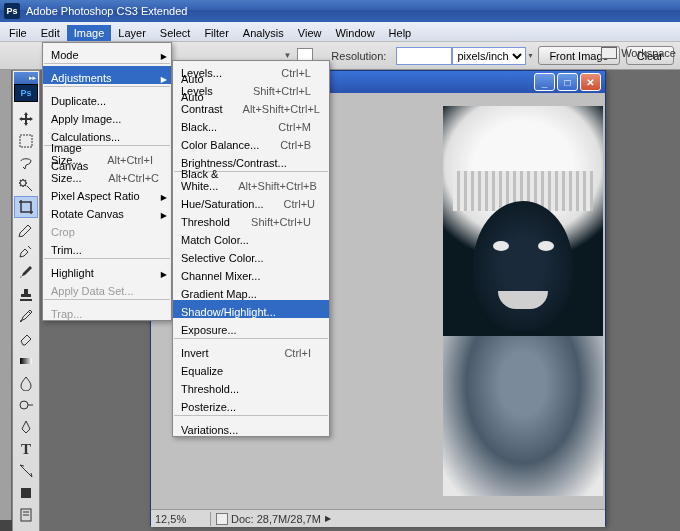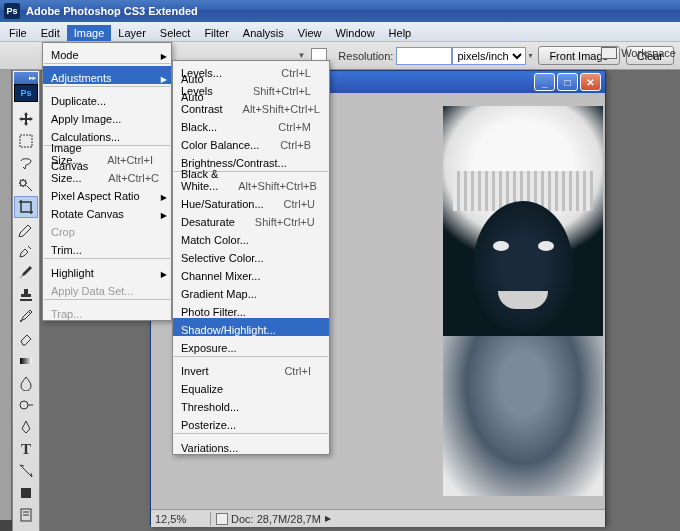--- a/index.html
+++ b/index.html
@@ -1,24 +1,24 @@
 <!DOCTYPE html>
 <html><head>
 <meta charset="utf-8">
 <style>
 *{margin:0;padding:0;box-sizing:border-box;font-family:Tahoma,Arial,sans-serif;font-size:11px;user-select:none}
 body{background:#444;overflow:hidden;width:680px;height:531px;position:relative}
 .title-bar{height:22px;background:linear-gradient(#4a7ac4,#3360b0 45%,#2a52a0 46%,#3360b0);display:flex;align-items:center;color:#fff;padding:0 4px}
 .title-bar .icon{width:16px;height:16px;background:#0a2a5a;border-radius:2px;margin-right:6px;display:flex;align-items:center;justify-content:center;font-size:9px;font-weight:bold}
-.title-bar .t{font-weight:bold}
+.title-bar .t{font-weight:normal}
 .menu-bar{height:20px;background:linear-gradient(#ebeff7,#d8dfea);display:flex;align-items:flex-end;padding:0 2px;border-bottom:1px solid #bbb}
 .menu-bar span{padding:2px 7px;cursor:default}
 .menu-bar span.open{background:#316ac5;color:#fff}
 .options-bar{height:28px;background:linear-gradient(#e6e6e6,#d4d4d4);display:flex;align-items:center;padding:0 6px;border-bottom:1px solid #999}
-.options-bar .lbl{margin:0 3px;color:#333}
+.options-bar .lbl{margin:0 10px;color:#333}
 .options-bar .swatch{width:16px;height:16px;border:1px solid #888;background:#fff;margin-right:8px}
 .options-bar .inp{height:18px;border:1px solid #7a96df;background:#fff;padding:0 2px}
 .options-bar .sel{height:18px;border:1px solid #7a96df;background:#fff;font-size:11px}
 .options-bar .btn{height:19px;padding:0 10px;background:linear-gradient(#f8f8f8,#d8d8d8);border:1px solid #888;border-radius:3px;margin-left:6px;font-size:11px}
 .tri{margin-left:2px;color:#555;font-size:8px}
 .workspace{position:absolute;right:4px;top:47px;display:flex;color:#333;font-size:11px}
 .workspace .wicon{width:16px;height:12px;border:1px solid #666;background:#eee;margin-right:4px}
 .left-gutter{position:absolute;left:0;top:70px;width:12px;height:450px;background:#a0a0a0;border-right:1px solid #666}
 .toolbox{position:absolute;left:12px;top:70px;width:28px;background:linear-gradient(#f0f0f0,#d8d8d8);border:1px solid #888;padding:1px}
 .toolbox .hdr{height:12px;background:linear-gradient(#5a8ada,#3a6aba);display:flex;justify-content:flex-end;align-items:center}
@@ -333,37 +333,34 @@
   <hr>
   <div class="row">
       <span class="l">Black &amp; White...</span>
       <span class="s">Alt+Shift+Ctrl+B</span>
     </div>
   <div class="row">
       <span class="l">Hue/Saturation...</span>
       <span class="s">Ctrl+U</span>
     </div>
   <div class="row">
-      <span class="l">Desaturate</span>
+      <span class="l">Threshold</span>
       <span class="s">Shift+Ctrl+U</span>
     </div>
   <div class="row">
       <span class="l">Match Color...</span>
     </div>
   <div class="row">
       <span class="l">Selective Color...</span>
     </div>
   <div class="row">
       <span class="l">Channel Mixer...</span>
     </div>
   <div class="row">
       <span class="l">Gradient Map...</span>
-    </div>
-  <div class="row">
-      <span class="l">Photo Filter...</span>
     </div>
   <div class="row hl">
       <span class="l">Shadow/Highlight...</span>
     </div>
   <div class="row">
       <span class="l">Exposure...</span>
     </div>
   <hr>
   <div class="row">
       <span class="l">Invert</span>

